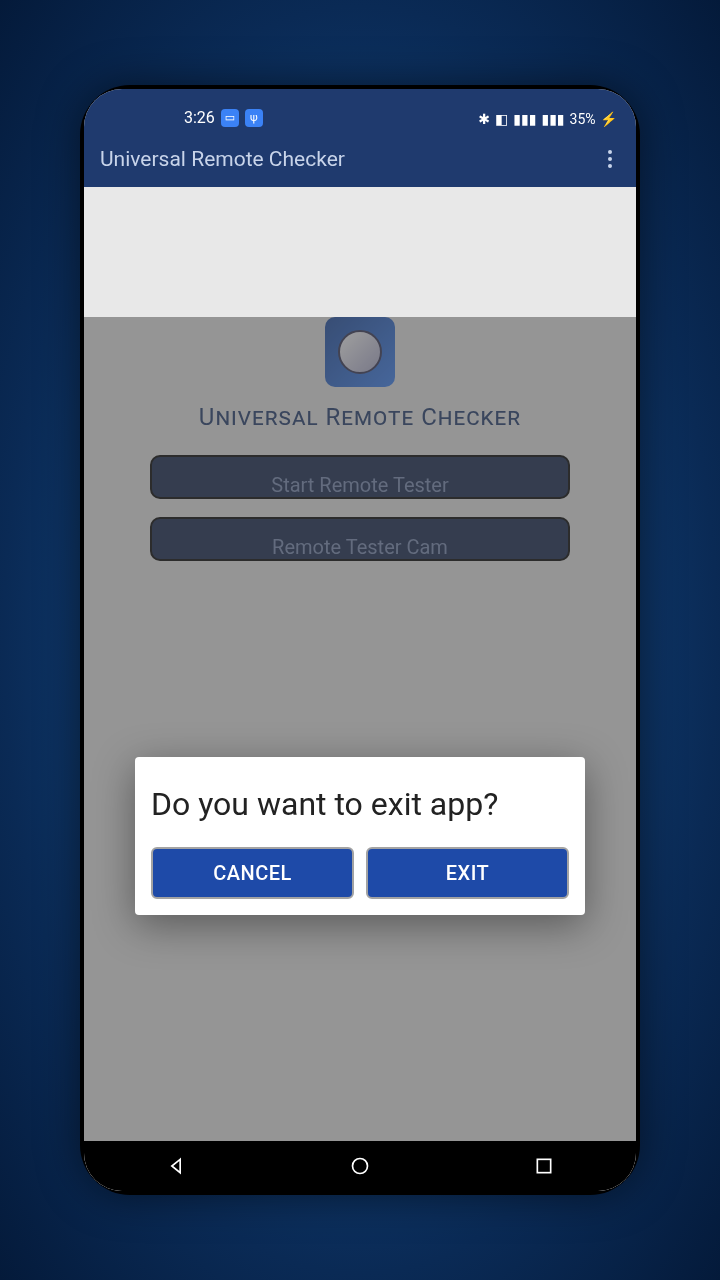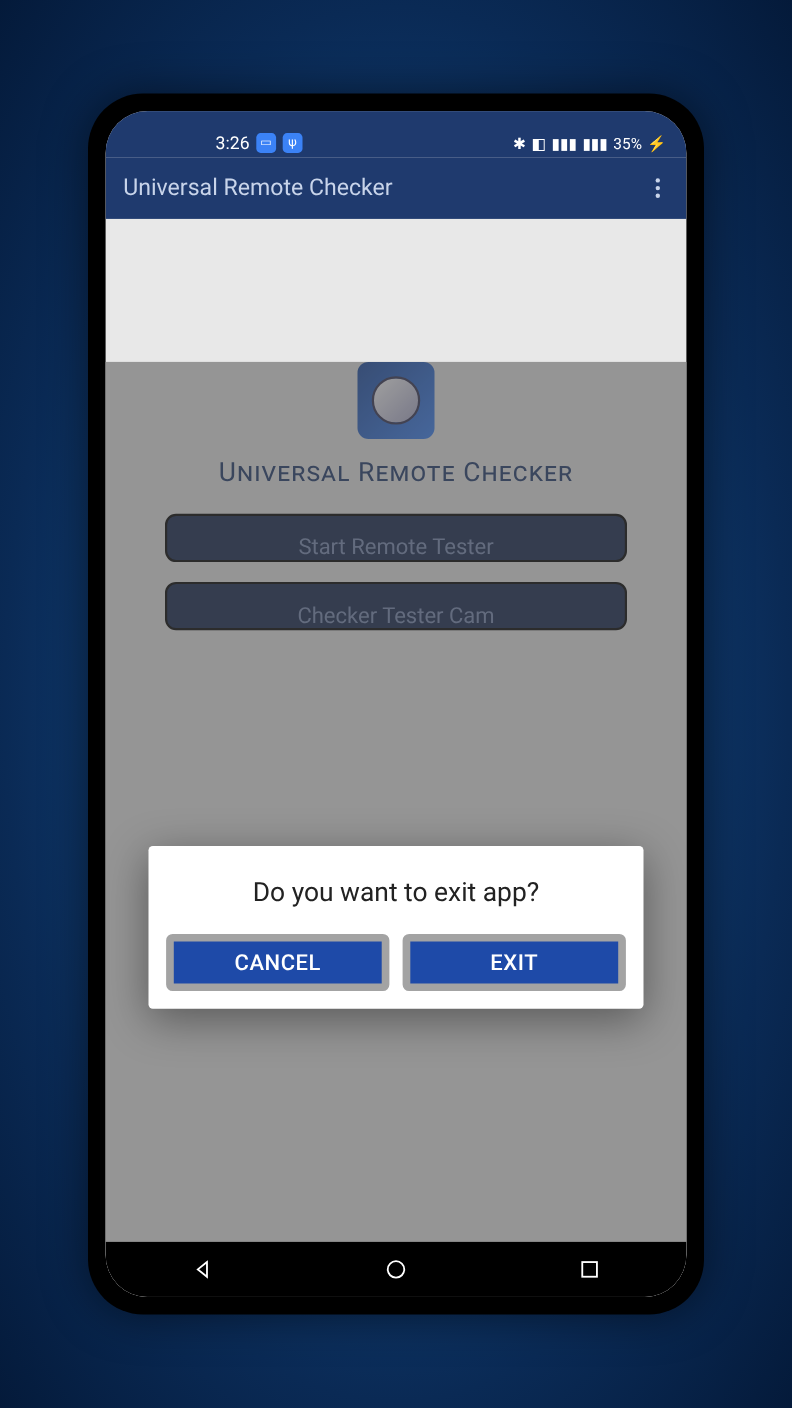--- a/index.html
+++ b/index.html
@@ -5,21 +5,21 @@
   * { margin: 0; padding: 0; box-sizing: border-box; font-family: Roboto, Arial, sans-serif; }
   body {
     width: 720px; height: 1280px;
     background: radial-gradient(ellipse at center, #1a5aa0 0%, #0a2a55 70%, #041a3a 100%);
     display: flex; align-items: center; justify-content: center;
     overflow: hidden;
   }
   .device {
     width: 560px; height: 1110px;
     background: #000; border-radius: 50px;
-    padding: 16px; position: relative;
+    padding: 4px; position: relative;
     box-shadow: 0 0 40px rgba(0,0,0,.5);
   }
   .notch-dots { position:absolute; top:20px; left:50%; transform:translateX(-50%); display:flex; gap:30px;}
   .notch-dot { width:10px; height:10px; background:#222; border-radius:50%; }
   .screen {
     width: 100%; height: 100%;
     background: #e8e8e8; border-radius: 38px;
     overflow: hidden; position: relative;
   }
   .statusbar {
@@ -49,25 +49,25 @@
     display:block; width:420px; margin:0 auto 18px;
     background:#14264e; color:#7a8db5; border:2px solid #000;
     border-radius:10px; height:44px; font-size:20px; text-align:center; line-height:56px;
   }
   .overlay { position:absolute; inset:0; background:rgba(80,80,80,.55); }
   .dialog {
     position:absolute; left:50%; top:440px; transform:translateX(-50%);
     width:450px; background:#fff; border-radius:4px;
     box-shadow:0 10px 40px rgba(0,0,0,.4); padding:28px 16px 16px;
   }
-  .dialog-msg { text-align:center; font-size:24px; color:#222; margin-bottom:24px;}
+  .dialog-msg { text-align:left; font-size:32px; color:#222; margin-bottom:24px;}
   .dialog-btns { display:flex; gap:12px;}
   .dialog-btn {
     flex:1; height:52px; background:#1e4aa8; color:#fff;
-    border:7px solid #a3a3a3; border-radius:6px; font-size:20px; font-weight:500;
+    border:2px solid #a3a3a3; border-radius:6px; font-size:20px; font-weight:500;
     display:flex;align-items:center;justify-content:center; cursor:pointer; letter-spacing:.5px;
   }
   .navbar {
     position:absolute; bottom:0; left:0; right:0; height:50px;
     background:#000; display:flex; align-items:center; justify-content:space-around;
   }
   .nav-icon { width:20px; height:20px; }
   .dim-content { filter:none; }
 </style>
 </head>
@@ -108,21 +108,21 @@
 
     <div class="content dim-content">
       <div class="overlay"></div>
 
       <div class="app-icon">
         <div class="app-icon-inner"></div>
       </div>
       <div class="main-title">Universal Remote Checker</div>
 
       <div class="menu-btn">Start Remote Tester</div>
-      <div class="menu-btn">Checker Tester Cam</div>
+      <div class="menu-btn">Remote Tester Cam</div>
 
       <div class="dialog">
         <div class="dialog-msg">Do you want to exit app?</div>
         <div class="dialog-btns">
           <div class="dialog-btn">CANCEL</div>
           <div class="dialog-btn">EXIT</div>
         </div>
       </div>
     </div>
 

